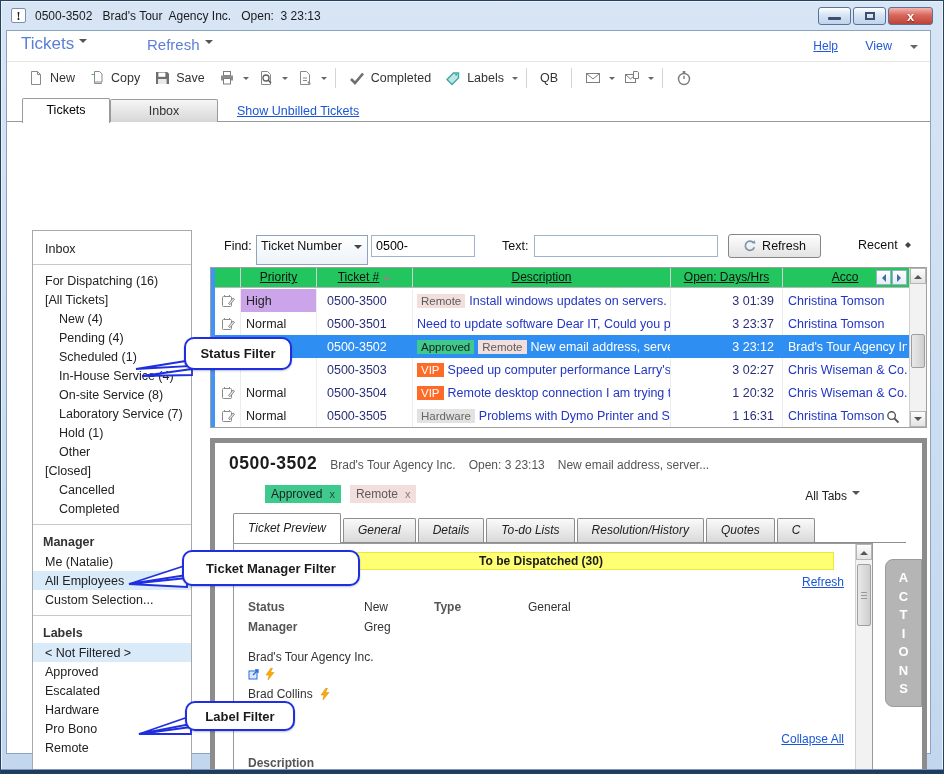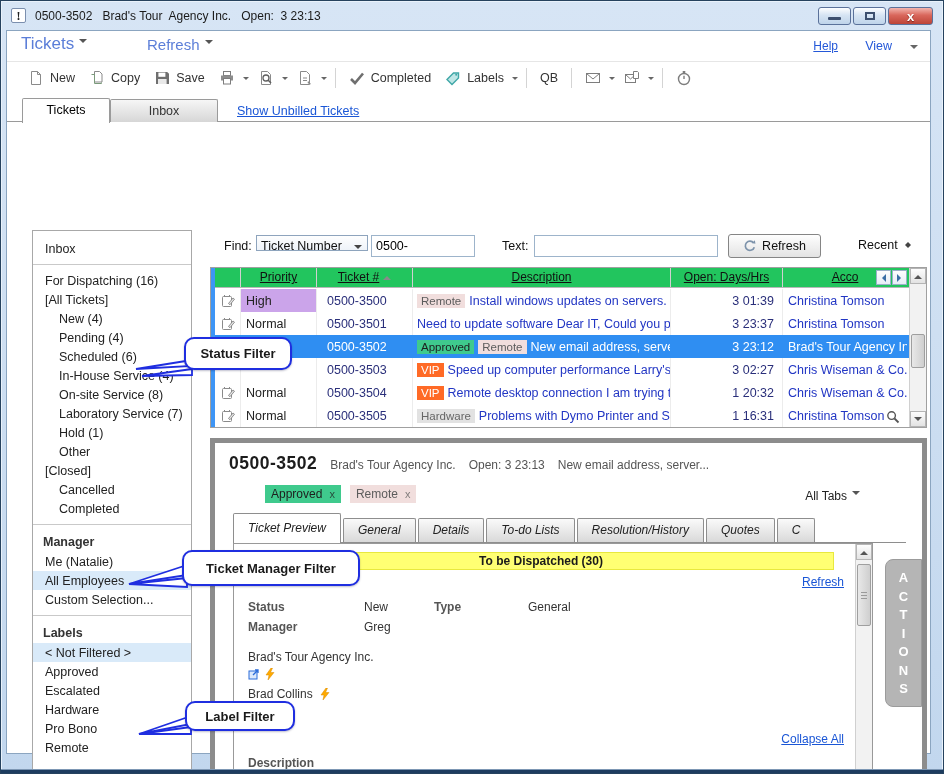--- a/index.html
+++ b/index.html
@@ -44,21 +44,21 @@
   #sidebar{position:absolute;left:25px;top:108px;width:160px;height:614px;border:1px solid #a8a8a8;background:#fff;padding-top:8px;font-size:12.5px;color:#222;overflow:hidden;}
   .sb-item{padding:2.5px 4px 2.5px 12px;white-space:nowrap;cursor:default;}
   .sb-item.ind{padding-left:26px;}
   .sb-item.sel{background:#d9eaf9;}
   .sb-item.bold{font-weight:bold;}
   .sb-head{font-weight:bold;color:#333;padding:4px 4px 3px 10px;}
   .sb-div{border-top:1px solid #c9c9c9;margin:6px 0;}
   
   #findbar{position:absolute;left:203px;top:110px;width:717px;height:30px;font-size:12.5px;color:#111;}
   #find-label{position:absolute;left:14px;top:7px;}
-  #find-select{position:absolute;left:46px;top:3px;width:112px;height:16px;border:1px solid #8ea4bd;background:linear-gradient(#fefefe,#eef3f9);padding:3px 4px;}
+  #find-select{position:absolute;left:46px;top:3px;width:112px;height:30px;border:1px solid #8ea4bd;background:linear-gradient(#fefefe,#eef3f9);padding:3px 4px;}
   #find-select .car{position:absolute;right:5px;top:9px;width:0;height:0;border:4px solid transparent;border-top-color:#444;}
   #find-input{position:absolute;left:161px;top:3px;width:104px;height:22px;border:1px solid #9db4cb;font:12.5px "Liberation Sans",sans-serif;padding:8px 4px;}
   #text-label{position:absolute;left:292px;top:7px;}
   #text-input{position:absolute;left:324px;top:3px;width:184px;height:22px;border:1px solid #9db4cb;font:12.5px "Liberation Sans",sans-serif;padding:0 4px;}
   #refresh-btn{position:absolute;left:518px;top:2px;width:93px;height:24px;border:1px solid #858585;border-radius:3px;background:linear-gradient(#fefefe,#e3e3e3);display:flex;align-items:center;justify-content:center;gap:5px;font-size:12.5px;color:#111;}
   #recent-ctl{position:absolute;left:648px;top:6px;display:flex;align-items:center;gap:7px;color:#111;}
   .dblcar{display:flex;flex-direction:column;gap:1px;}
   .dblcar i{width:0;height:0;border:3.5px solid transparent;display:block;}
   .dblcar .up{border-bottom-color:#444;margin-bottom:-1px;}
   .dblcar .dn{border-top-color:#444;}
@@ -268,21 +268,21 @@
     <div id="content">
 
       <div id="sidebar">
         <div class="sb-item">Inbox</div>
         <div class="sb-div"></div>
         <div id="sb-list">
             <div class="sb-item">For Dispatching (16)</div>
             <div class="sb-item">[All Tickets]</div>
             <div class="sb-item ind">New (4)</div>
             <div class="sb-item ind">Pending (4)</div>
-            <div class="sb-item ind">Scheduled (6)</div>
+            <div class="sb-item ind">Scheduled (1)</div>
             <div class="sb-item ind">In-House Service (4)</div>
             <div class="sb-item ind">On-site Service (8)</div>
             <div class="sb-item ind">Laboratory Service (7)</div>
             <div class="sb-item ind">Hold (1)</div>
             <div class="sb-item ind">Other</div>
             <div class="sb-item">[Closed]</div>
             <div class="sb-item ind">Cancelled</div>
             <div class="sb-item ind">Completed</div>
           </div>
         <div class="sb-div"></div>

